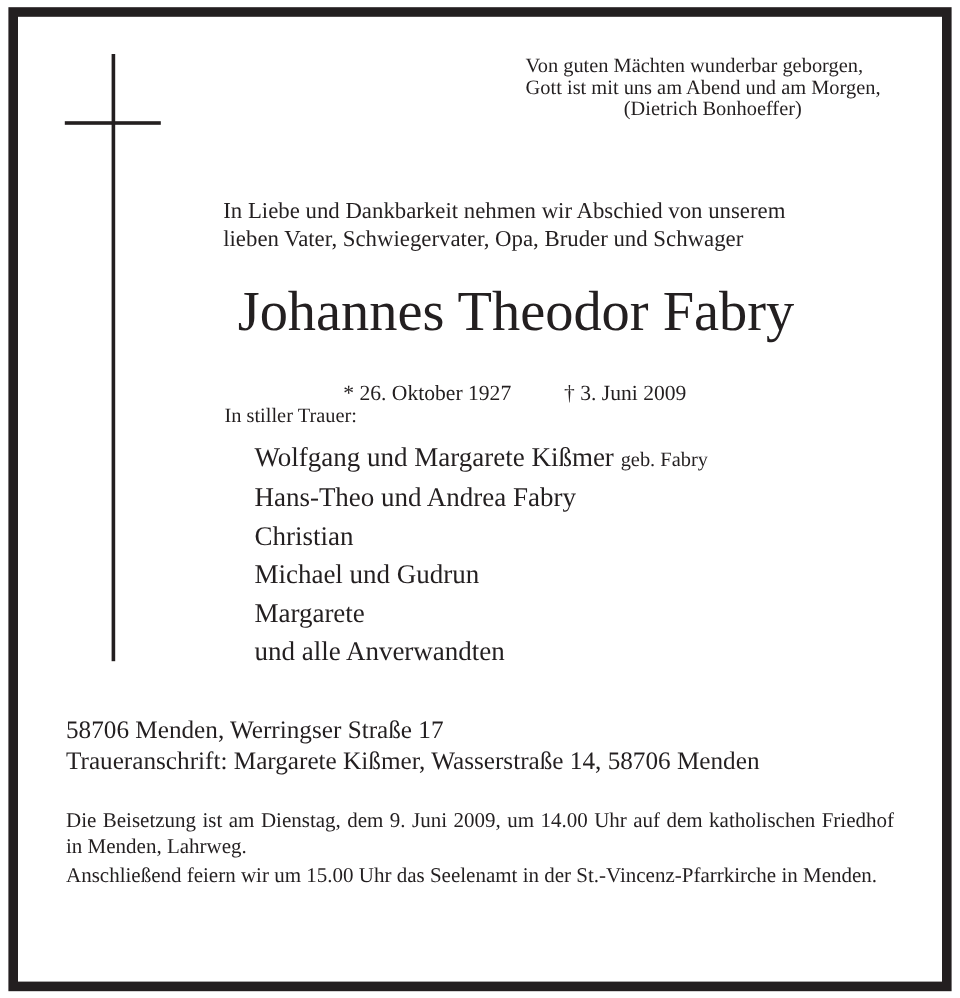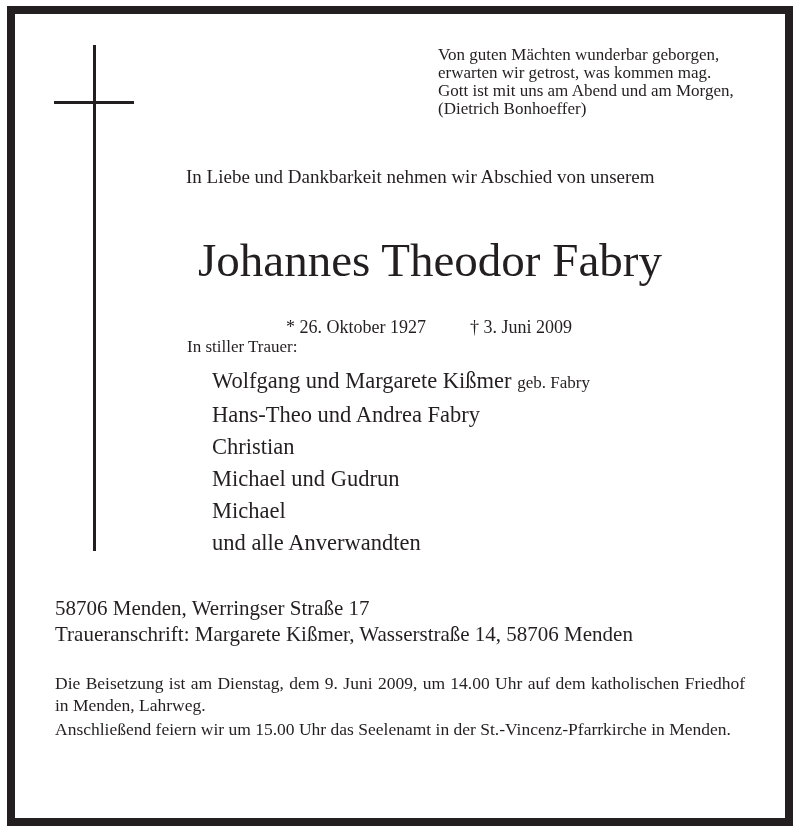--- a/index.html
+++ b/index.html
@@ -4,21 +4,21 @@
 <style>
   html, body { margin: 0; padding: 0; background: #ffffff; }
   body { width: 800px; height: 832px; position: relative; overflow: hidden;
          font-family: "Liberation Serif", "DejaVu Serif", serif; color: #231f20; }
   .frame { position: absolute; left: 7px; top: 6px; width: 770px; height: 804px;
            border: 8px solid #231f20; background: #fff; }
   .cross-v { position: absolute; left: 93px; top: 45px; width: 3px; height: 506px; background: #231f20; }
   .cross-h { position: absolute; left: 54px; top: 101px; width: 80px; height: 3px; background: #231f20; }
   .poem { position: absolute; left: 438px; top: 46px; width: 312px; font-size: 17px; line-height: 18px; }
   .poem .line { display: block; white-space: nowrap; }
-  .poem .author { display: block; text-align: left; white-space: nowrap; }
+  .poem .author { display: block; text-align: center; white-space: nowrap; }
   .intro { position: absolute; left: 186px; top: 165px; width: 560px; font-size: 19px; line-height: 23px; }
   .intro .line { display: block; white-space: nowrap; }
   .name { position: absolute; left: 0; top: 233px; width: 730px; text-align: center;
           font-size: 47px; line-height: 54px; white-space: nowrap; padding-left: 130px; box-sizing: border-box; }
   .dates { position: absolute; left: 286px; top: 288px; font-size: 18px; line-height: 22px; white-space: nowrap; margin-top: 28px; }
   .dates .death { margin-left: 44px; }
   .mourners-label { position: absolute; left: 187px; top: 336px; font-size: 17px; line-height: 22px; white-space: nowrap; }
   .mourners { position: absolute; left: 187px; top: 365px; font-size: 22.5px; line-height: 32px; margin-left: 25px; }
   .mourners .line { display: block; white-space: nowrap; }
   .mourners .nee { font-size: 17px; }
@@ -32,43 +32,43 @@
 </head>
 <body>
 
 <div class="frame"></div>
 
 <div class="cross-v"></div>
 <div class="cross-h"></div>
 
 <div class="poem">
   <span class="line">Von guten Mächten wunderbar geborgen,</span>
-  <span class="line">erwarten wir getrost, was kommen mag.</span>
   <span class="line">Gott ist mit uns am Abend und am Morgen,</span>
   <span class="author">(Dietrich Bonhoeffer)</span>
 </div>
 
 <div class="intro">
   <span class="line">In Liebe und Dankbarkeit nehmen wir Abschied von unserem</span>
+  <span class="line">lieben Vater, Schwiegervater, Opa, Bruder und Schwager</span>
 </div>
 
 <div class="name">Johannes Theodor Fabry</div>
 
 <div class="dates">
   <span>* 26. Oktober 1927</span><span class="death">† 3. Juni 2009</span>
 </div>
 
 <div class="mourners-label">In stiller Trauer:</div>
 
 <div class="mourners">
   <span class="line"><span>Wolfgang und Margarete Kißmer</span> <span class="nee">geb. Fabry</span></span>
   <span class="line">Hans-Theo und Andrea Fabry</span>
   <span class="line">Christian</span>
   <span class="line">Michael und Gudrun</span>
-  <span class="line">Michael</span>
+  <span class="line">Margarete</span>
   <span class="line">und alle Anverwandten</span>
 </div>
 
 <div class="addr">
   <span class="line">58706 Menden, Werringser Straße 17</span>
   <span class="line">Traueranschrift: Margarete Kißmer, Wasserstraße 14, 58706 Menden</span>
 </div>
 
 <div class="para para1">Die Beisetzung ist am Dienstag, dem 9. Juni 2009, um 14.00 Uhr auf dem katholischen Friedhof in Menden, Lahrweg.</div>
 <div class="para para2">Anschließend feiern wir um 15.00 Uhr das Seelenamt in der St.-Vincenz-Pfarrkirche in Menden.</div>

